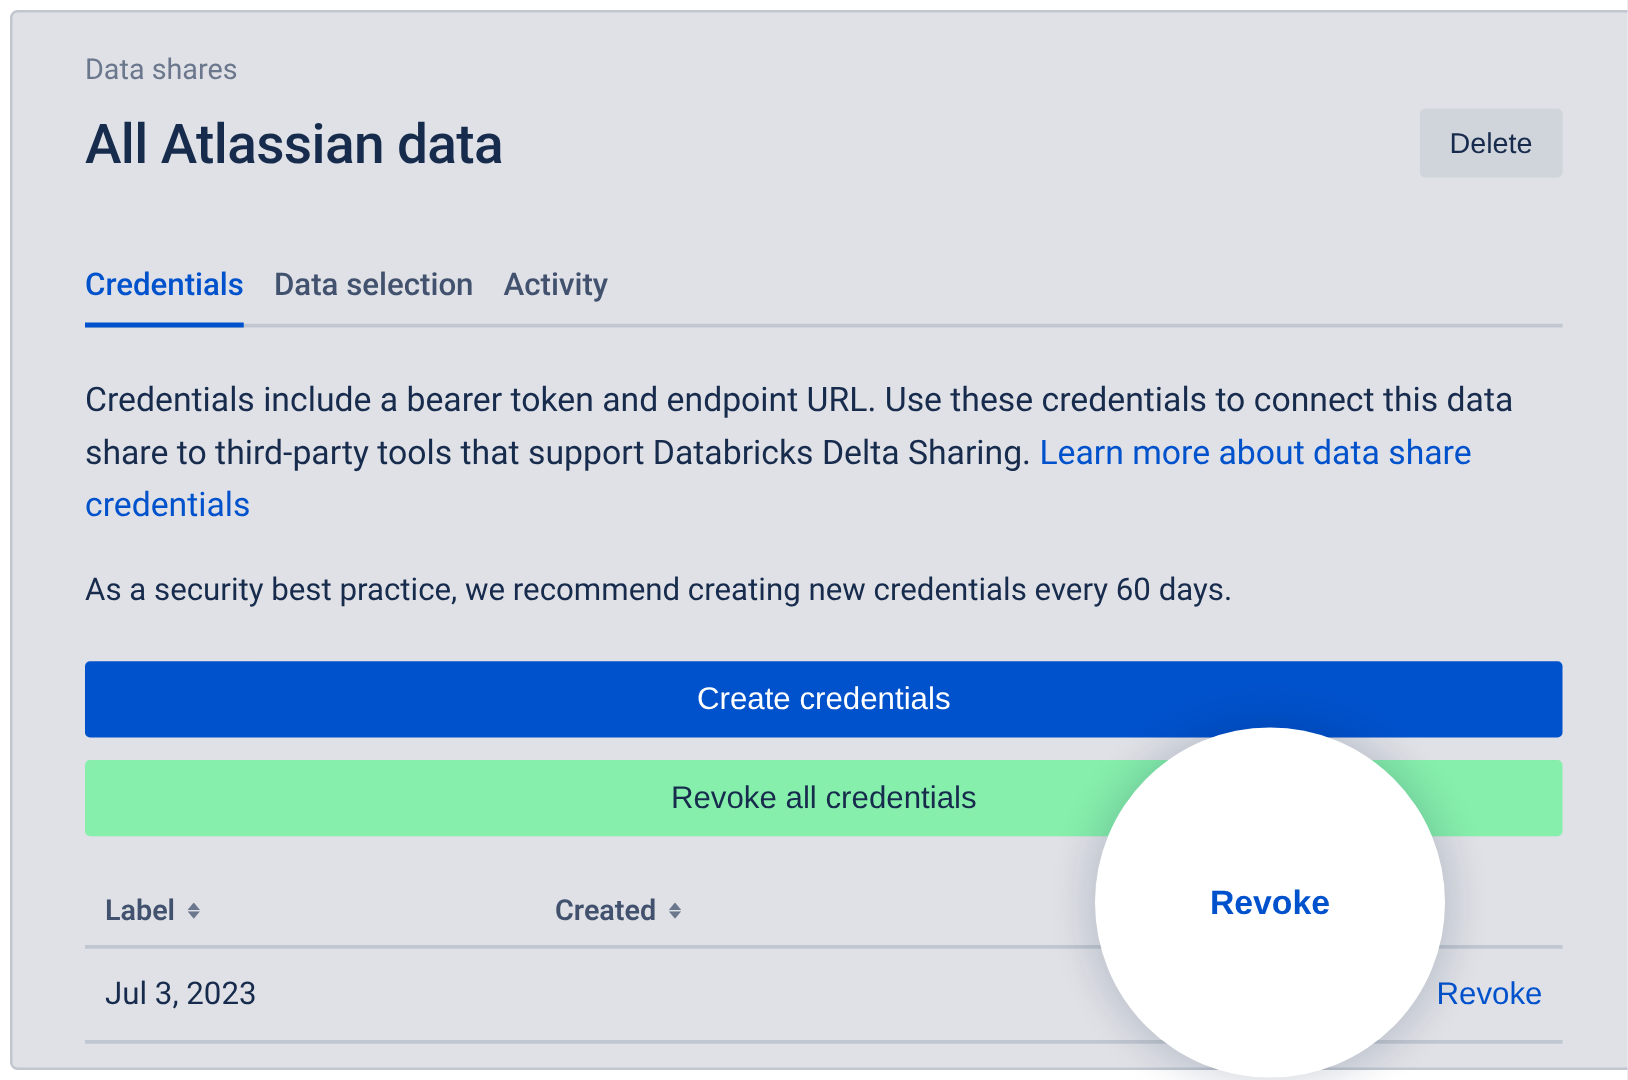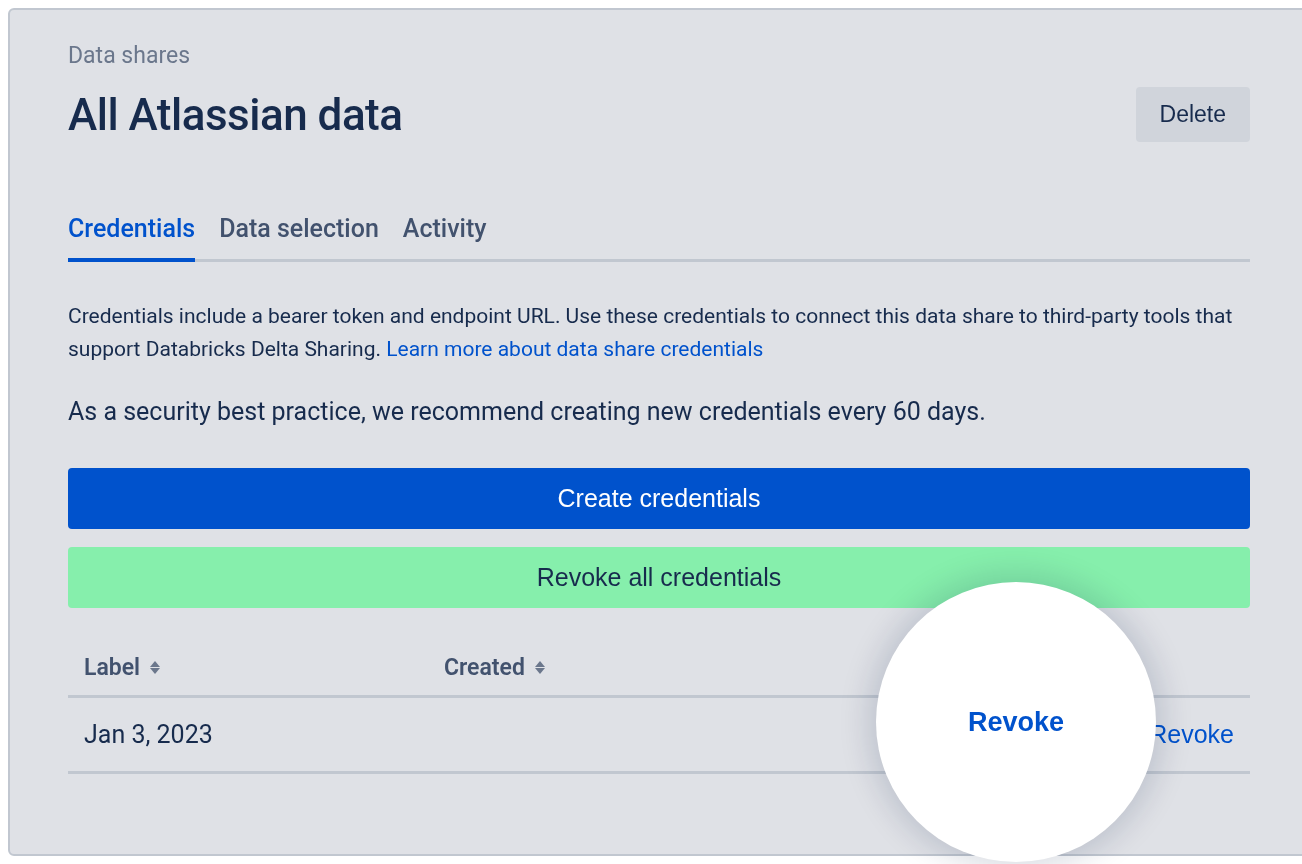--- a/index.html
+++ b/index.html
@@ -71,21 +71,21 @@
       content: '';
       position: absolute;
       bottom: -3px;
       left: 0;
       right: 0;
       height: 4px;
       background: #0052CC;
     }
     .description {
       color: #172B4D;
-      font-size: 21px;
+      font-size: 27px;
       line-height: 1.55;
       margin-bottom: 32px;
     }
     .description a {
       color: #0052CC;
       text-decoration: none;
       cursor: pointer;
     }
     .security-note {
       color: #172B4D;
@@ -247,21 +247,21 @@
           <svg viewBox="0 0 10 6">
               <path d="M5 0 L10 6 L0 6 Z" fill="#6B778C"></path>
             </svg>
           <svg viewBox="0 0 10 6">
               <path d="M0 0 L10 0 L5 6 Z" fill="#6B778C"></path>
             </svg>
         </span>
       </div>
     </div>
     <div class="table-row">
-      <div class="td td-created">Jan 3, 2023</div>
+      <div class="td td-created">Jul 3, 2023</div>
       <div class="td td-action">
         <button class="revoke-link">Revoke</button>
       </div>
     </div>
   </div>
 
   <div class="highlight-circle">
     <button class="revoke-link">Revoke</button>
   </div>
 </div>

